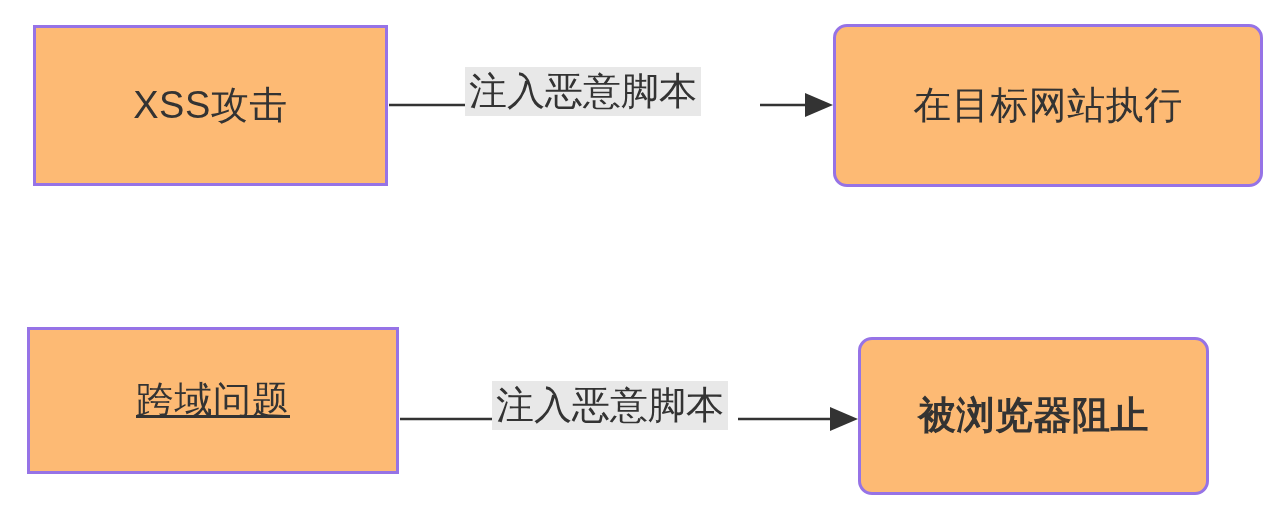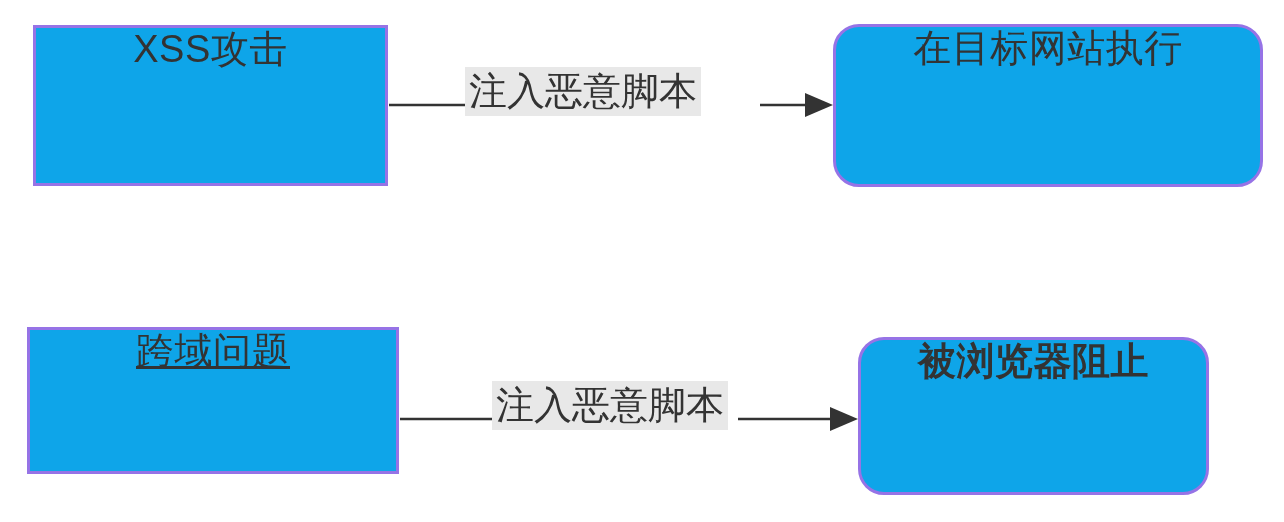--- a/index.html
+++ b/index.html
@@ -17,32 +17,33 @@
     position: relative;
     width: 1284px;
     height: 522px;
     background: #ffffff;
   }
 
   
   .node {
     position: absolute;
     box-sizing: border-box;
-    background: #0ea5e9;
+    background: #fdba74;
     border: 3px solid #9673e6;
     display: flex;
+    align-items: center;
     justify-content: center;
     color: #333333;
     font-size: 38px;
     font-weight: 400;
     line-height: 1;
     letter-spacing: 0.5px;
     white-space: nowrap;
   }
-  .node.rounded { border-radius: 26px; }
+  .node.rounded { border-radius: 14px; }
   .node.sharp   { border-radius: 0; }
 
   .node-label {
     display: block;
     color: #333333;
     font-size: 38px;
     line-height: 1.15;
     white-space: nowrap;
   }
 

